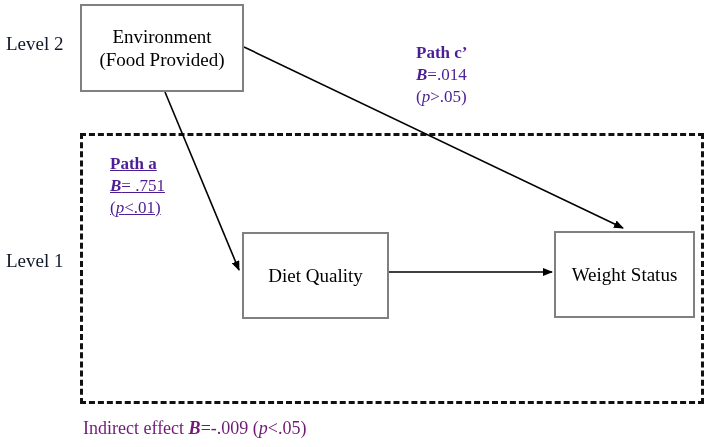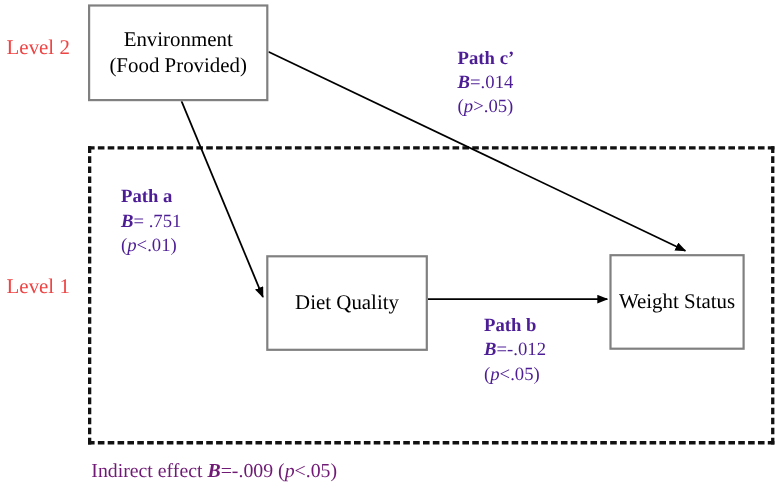--- a/index.html
+++ b/index.html
@@ -36,21 +36,21 @@
     font-size: 19px;
     line-height: 1.22;
     color: #000000;
   }
   .node-line { display: block; white-space: nowrap; }
 
   .level-label {
     position: absolute;
     font-size: 19px;
     white-space: nowrap;
-    color: #ef4444;
+    color: #0f172a;
   }
 
   .dashed-region {
     position: absolute;
     border: 3px dashed #111111;
     box-sizing: border-box;
     background: transparent;
   }
 
   .path-label {
@@ -98,37 +98,32 @@
 
   <div class="node-box" style="left:80px; top:4px; width:164px; height:88px;">
     <span class="node-line">Environment</span>
     <span class="node-line">(Food Provided)</span>
   </div>
 
   <div class="node-box" style="left:242px; top:232px; width:147px; height:87px;">
     <span class="node-line">Diet Quality</span>
   </div>
 
-  <div class="node-box" style="left:554px; top:231px; width:123px; height:87px;align-items:center;">
+  <div class="node-box" style="left:554px; top:231px; width:141px; height:87px;align-items:center;">
     <span class="node-line">Weight Status</span>
   </div>
 
   <div class="path-label" style="left:416px; top:42px;">
     <span class="ttl">Path c’</span>
     <span class="row"><span class="bi">B</span><span>=.014</span></span>
     <span class="row"><span>(</span><span class="it">p</span><span>&gt;.05)</span></span>
   </div>
 
-  <div class="path-label" style="left:110px; top:168px;">
+  <div class="path-label" style="left:110px; top:153px;text-decoration:underline;">
     <span class="ttl">Path a</span>
     <span class="row"><span class="bi">B</span><span>= .751</span></span>
     <span class="row"><span>(</span><span class="it">p</span><span>&lt;.01)</span></span>
   </div>
 
-  <div class="path-label" style="left:440px; top:285px;">
-    <span class="ttl">Path b</span>
-    <span class="row"><span class="bi">B</span><span>=-.012</span></span>
-    <span class="row"><span>(</span><span class="it">p</span><span>&lt;.05)</span></span>
-  </div>
 
   <div class="caption" style="left:83px; top:418px;"><span>Indirect effect </span><span class="bi">B</span><span>=-.009 (</span><span class="it">p</span><span>&lt;.05)</span></div>
 
 </div>
 
 </body></html>

